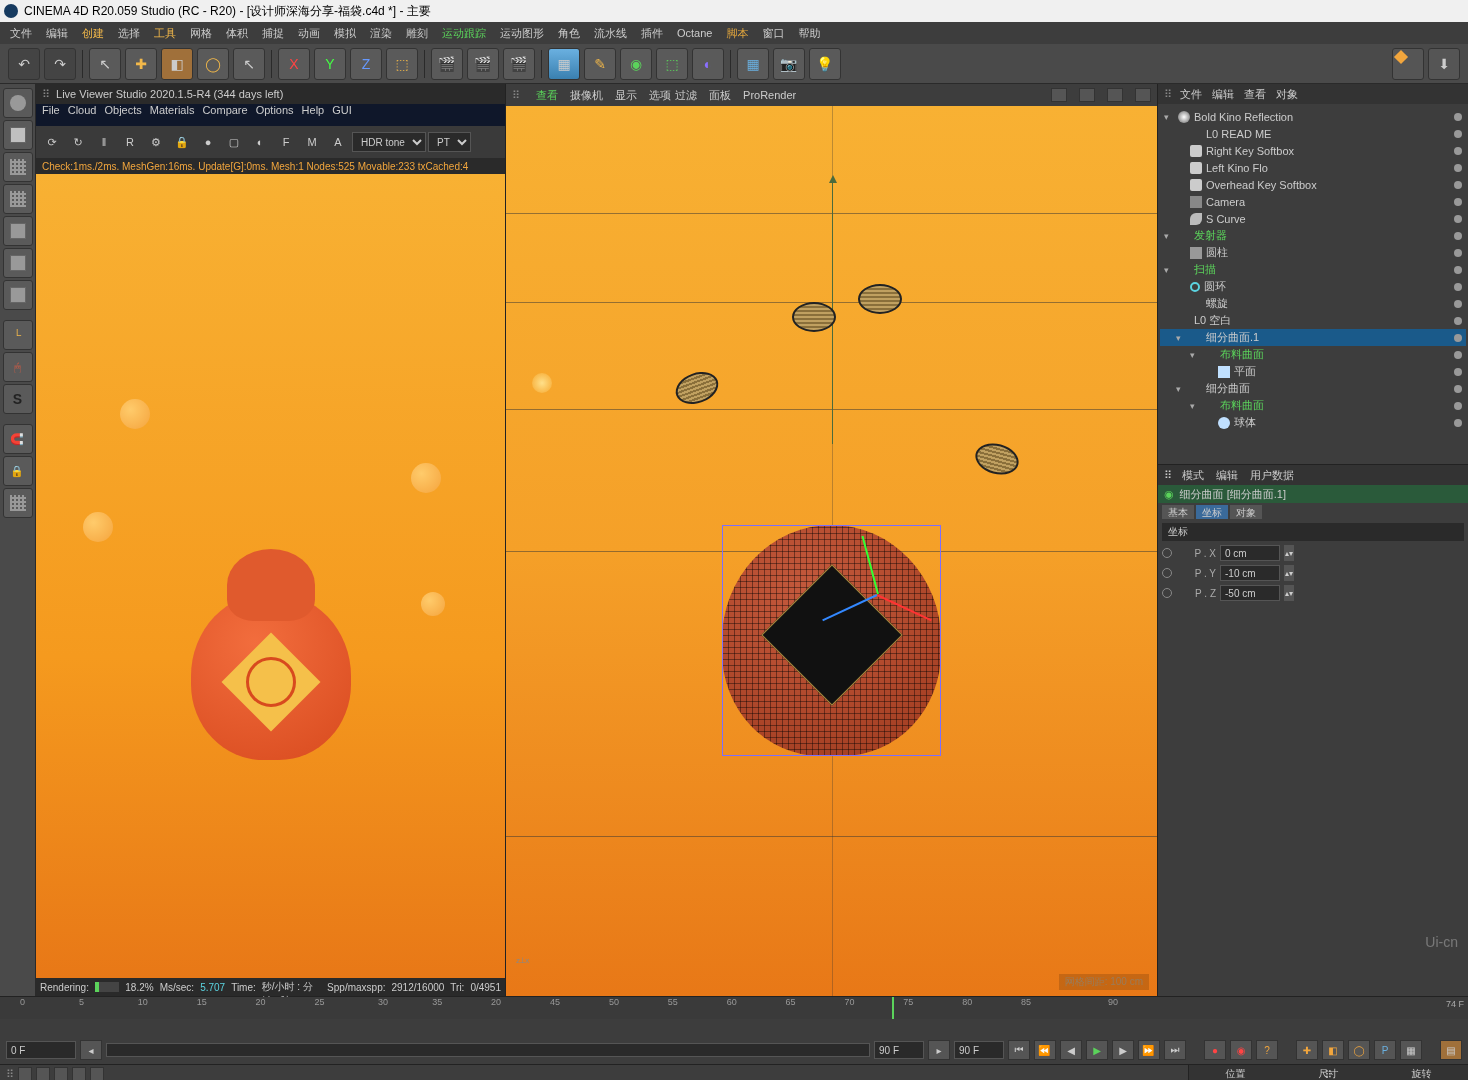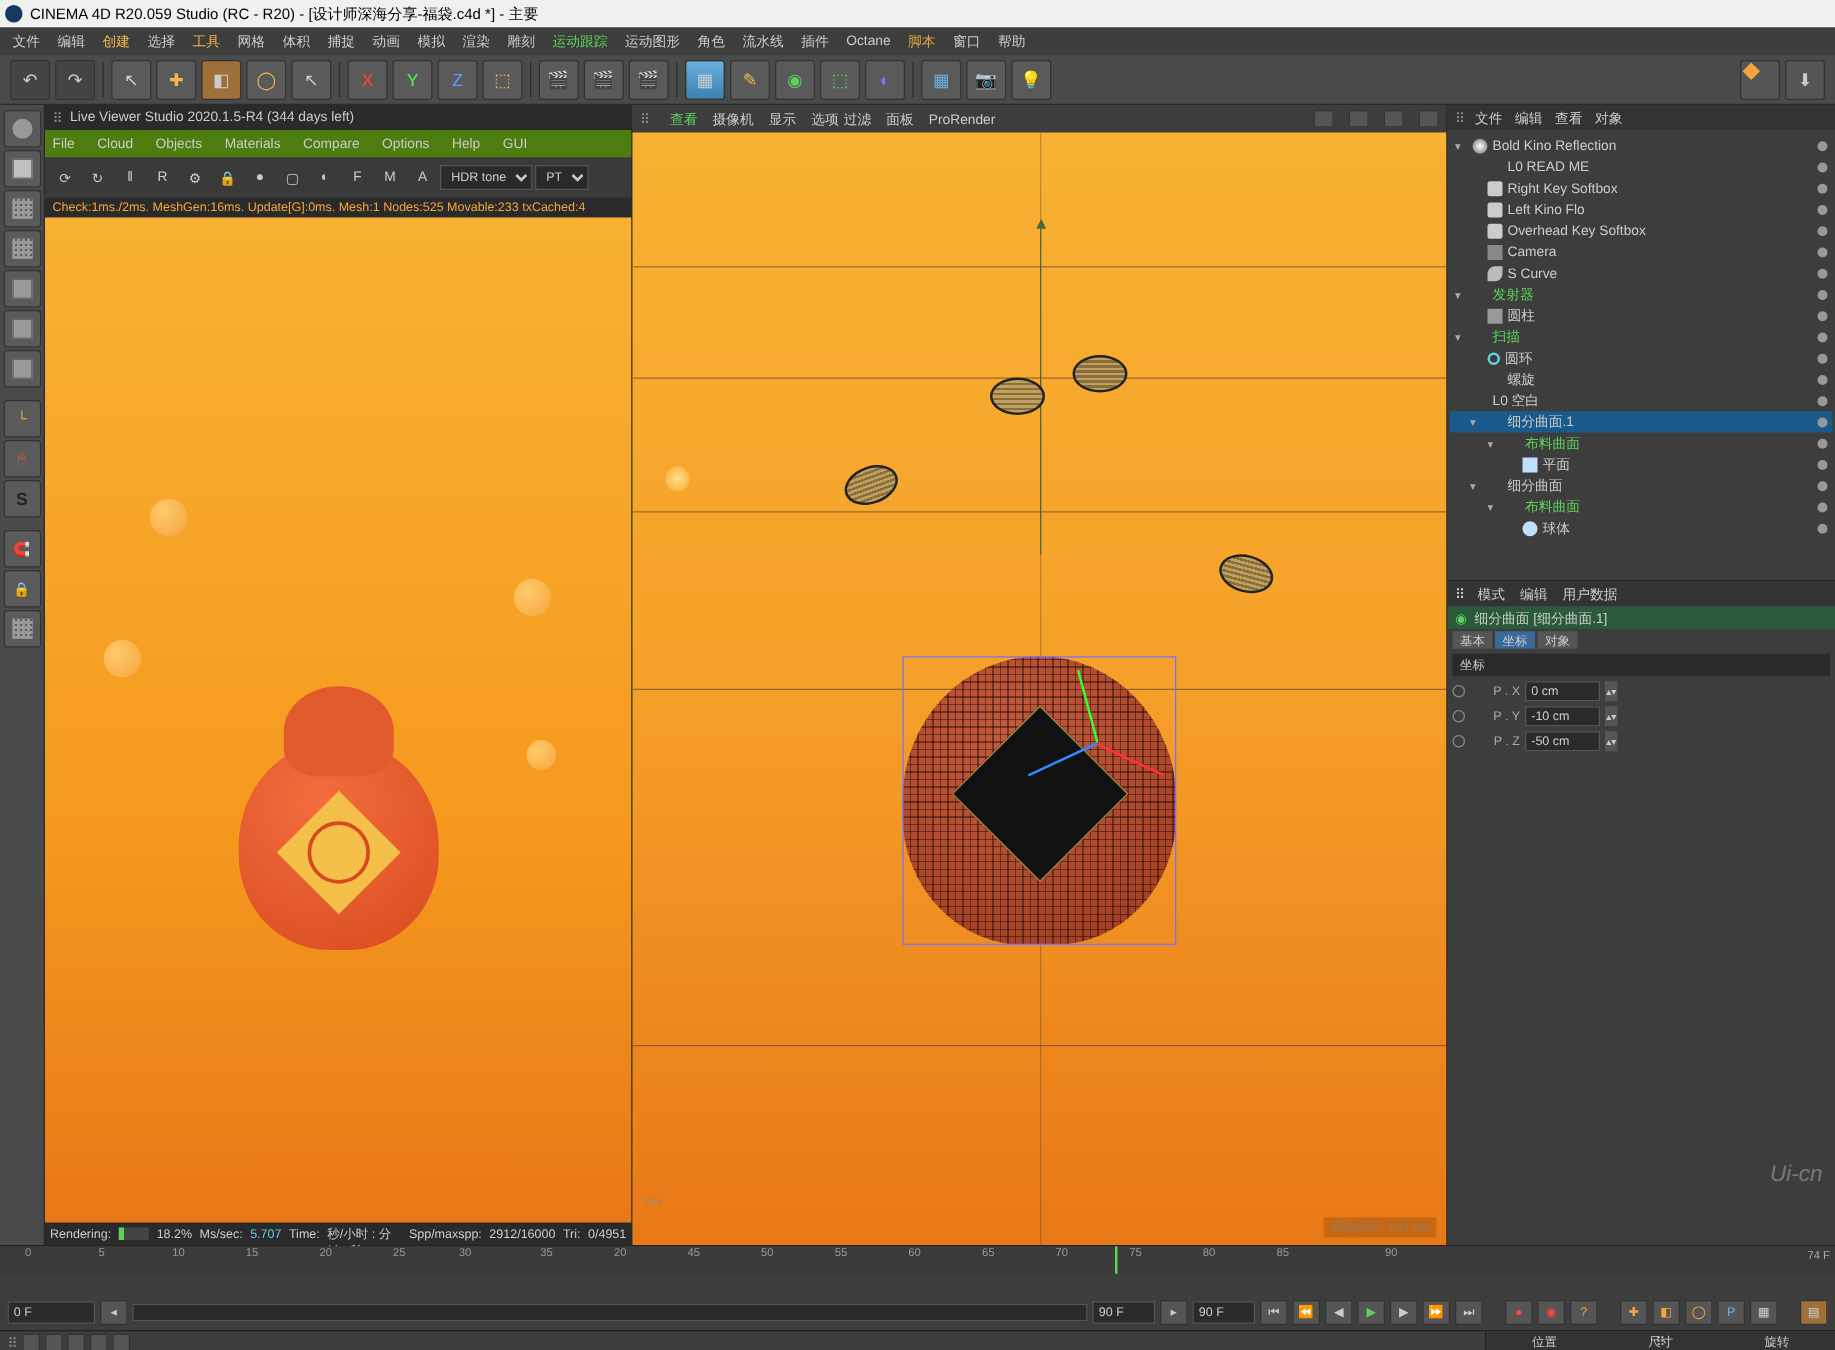--- a/index.html
+++ b/index.html
@@ -39,21 +39,21 @@
 .lbtn .cube { width:16px; height:16px; background:#999; border:1px solid #666; }
 .lbtn .cube.sel { background:#c0c0c0; }
 .lbtn .circ { width:16px; height:16px; border-radius:50%; background:#999; }
 .lbtn .s { font-weight:bold; font-size:14px; color:#222; }
 .lbtn .grid { width:16px; height:16px; background:repeating-linear-gradient(0deg,#999 0 2px,transparent 2px 4px),repeating-linear-gradient(90deg,#999 0 2px,transparent 2px 4px); }
 
 
 .liveviewer { background:#3a3a3a; display:flex; flex-direction:column; border-right:1px solid #222; }
 .lv-header { height:20px; background:#2a2a2a; padding:0 6px; display:flex; align-items:center; }
 .lv-header .dots { margin-right:6px; color:#888; }
-.lv-menu { height:22px; display:flex; align-items:center; padding:0 6px; gap:18px; background:#4d7c0f; }
+.lv-menu { height:22px; display:flex; align-items:flex-start; padding:0 6px; gap:8px; background:#0f172a; }
 .lv-toolbar { height:32px; display:flex; align-items:center; padding:0 4px; gap:2px; background:#3a3a3a; }
 .lv-toolbar .tb { width:24px; height:24px; display:flex; align-items:center; justify-content:center; cursor:pointer; }
 .lv-toolbar select { background:#2a2a2a; color:#ccc; border:1px solid #555; font-size:10px; height:20px; padding:0 4px; }
 .lv-status { height:16px; background:#2a2a2a; font-size:10px; padding:0 6px; color:#999; display:flex; align-items:center; overflow:hidden; }
 .lv-status .or { color:#f2a63d; }
 .lv-render { flex:1; background:linear-gradient(180deg,#f8b133 0%,#f59a1e 60%,#e87817 100%); position:relative; overflow:hidden; }
 .lv-render .bag { position:absolute; left:50%; top:58%; transform:translate(-50%,-50%); width:200px; height:240px; }
 .lv-render .bag .body { position:absolute; bottom:0; left:10%; width:80%; height:70%; background:radial-gradient(circle at 40% 30%,#f26d3d,#d84a1e); border-radius:50% 50% 45% 45%; }
 .lv-render .bag .neck { position:absolute; top:12%; left:28%; width:44%; height:30%; background:#e05a2d; border-radius:50% 50% 30% 30%; }
 .lv-render .bag .diamond { position:absolute; bottom:18%; left:50%; transform:translateX(-50%) rotate(45deg); width:70px; height:70px; background:#f5c04a; display:flex; align-items:center; justify-content:center; }
@@ -154,21 +154,21 @@
 .bottom { height:110px; background:#3d3d3d; border-top:1px solid #222; display:flex; }
 .matpanel { flex:1; display:flex; flex-direction:column; }
 .mat-hdr { height:18px; display:flex; align-items:center; padding:0 6px; gap:4px; }
 .mat-hdr .dots { color:#888; }
 .mat-hdr .ic { width:14px; height:14px; background:#555; border:1px solid #333; }
 
 .coordpanel { width:280px; border-left:1px solid #222; display:flex; flex-direction:column; font-size:10px; }
 .cp-hdr { height:18px; display:flex; align-items:center; justify-content:space-around; background:#333; }
 
 
-.watermark { position:absolute; right:10px; bottom:130px; font-size:18px; color:rgba(255,255,255,.3);font-style:italic; }
+.watermark { position:absolute; right:10px; bottom:130px; font-size:14px; color:rgba(255,255,255,.3); }
 </style>
 </head>
 <body>
 
 <div class="titlebar">
   <span class="ico"></span>
   <span>CINEMA 4D R20.059 Studio (RC - R20) - [设计师深海分享-福袋.c4d *] - 主要</span>
 </div>
 
 <div class="mainmenu" id="mainmenu">
@@ -535,21 +535,21 @@
 
 <div class="timeline">
   <div class="tl-ruler" id="tlruler">
     <div class="frame-end">74 F</div>
   <div class="tick" style="left: 20px;">0</div>
       <div class="tick" style="left: 78.8889px;">5</div>
       <div class="tick" style="left: 137.778px;">10</div>
       <div class="tick" style="left: 196.667px;">15</div>
       <div class="tick" style="left: 255.556px;">20</div>
       <div class="tick" style="left: 314.444px;">25</div>
-      <div class="tick" style="left: 367px;">30</div>
+      <div class="tick" style="left: 378px;">30</div>
       <div class="tick" style="left: 432.222px;">35</div>
       <div class="tick" style="left: 491.111px;">20</div>
       <div class="tick" style="left: 550px;">45</div>
       <div class="tick" style="left: 608.889px;">50</div>
       <div class="tick" style="left: 667.778px;">55</div>
       <div class="tick" style="left: 726.667px;">60</div>
       <div class="tick" style="left: 785.556px;">65</div>
       <div class="tick" style="left: 844.444px;">70</div>
       <div class="tick" style="left: 903.333px;">75</div>
       <div class="tick" style="left: 962.222px;">80</div>

